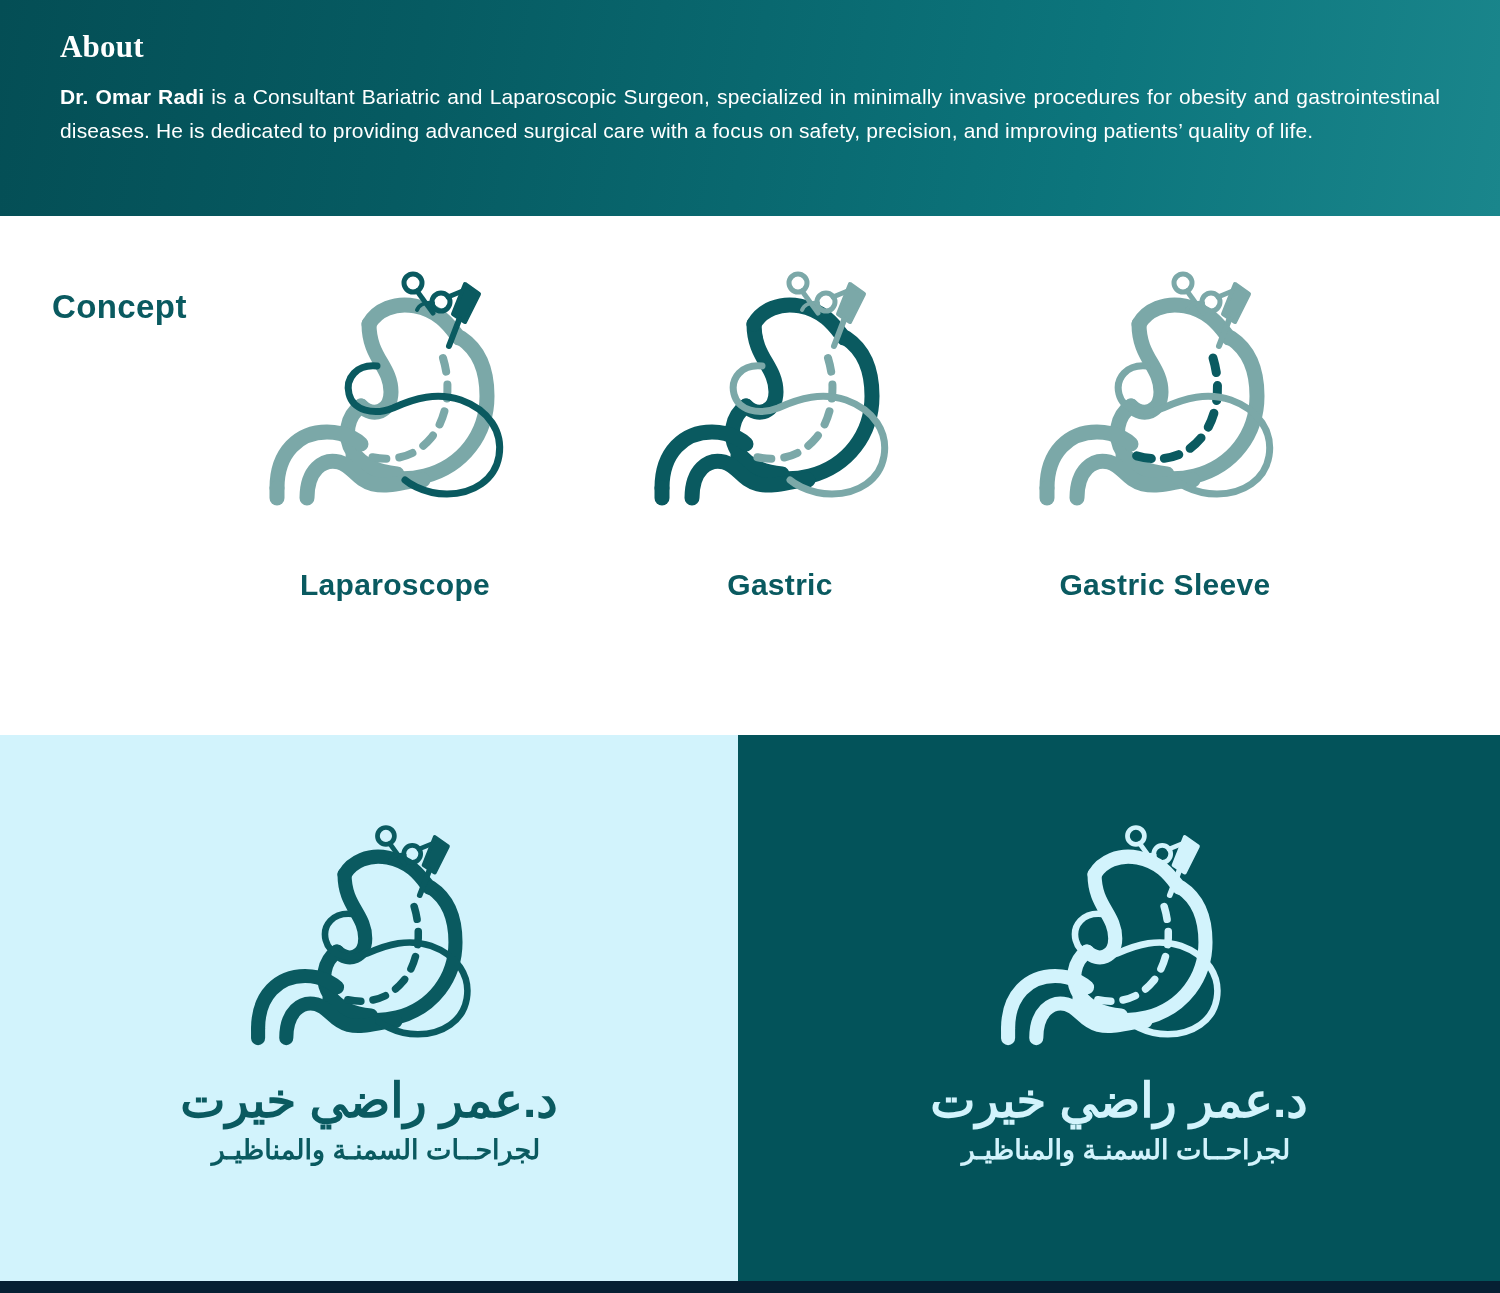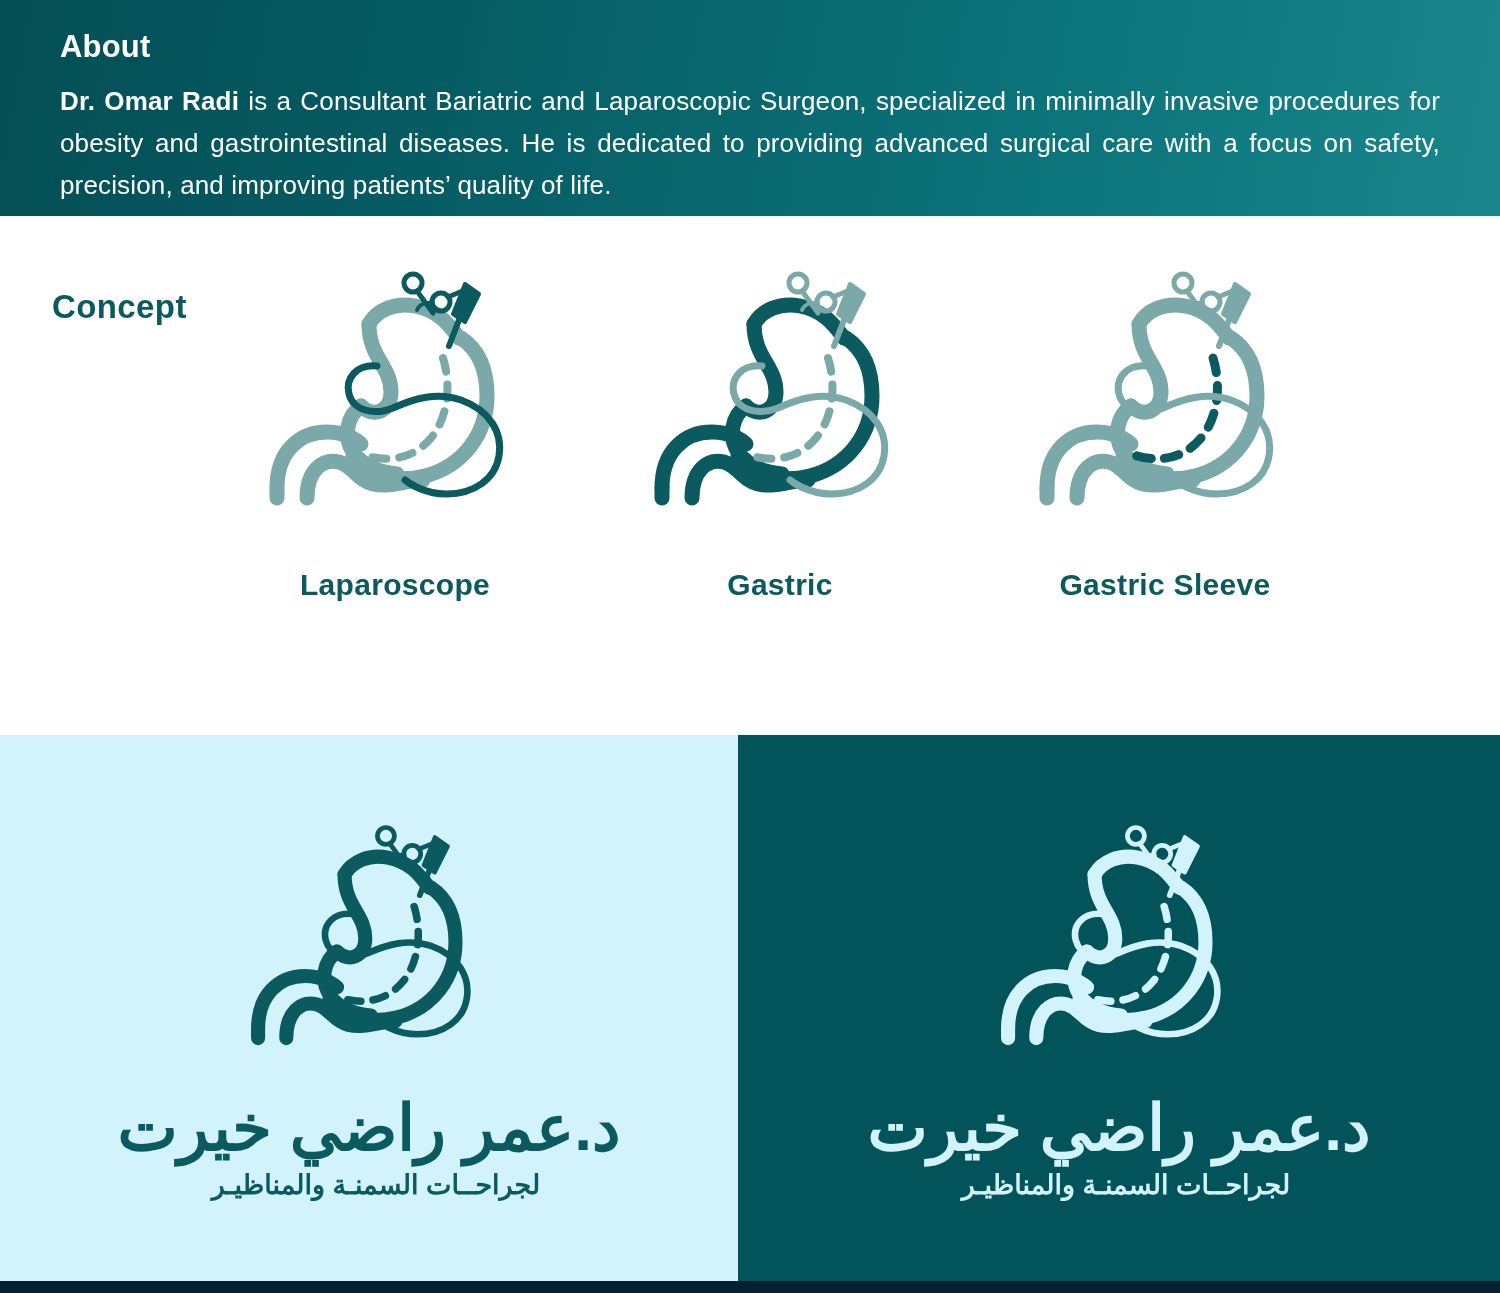--- a/index.html
+++ b/index.html
@@ -25,24 +25,25 @@
     background: linear-gradient(100deg, #044e55 0%, #065b62 28%, #0c757c 72%, #1a868c 100%);
     padding: 30px 60px 0 60px;
   }
   .about-title {
     color: #ffffff;
     font-size: 31px;
     font-weight: bold;
     letter-spacing: 0.2px;
     line-height: 1.1;
     margin-bottom: 16px;
+    font-family: Liberation Serif, serif;
   }
   .about-body {
     color: #ffffff;
-    font-size: 26px;
+    font-size: 21px;
     line-height: 1.62;
     letter-spacing: 0.15px;
     text-align: justify;
     max-width: 1380px;
     font-weight: 400;
   }
   .about-body .lead { font-weight: bold; }
 
   
   .concept-section {
@@ -96,22 +97,22 @@
     position: relative;
     display: flex;
     flex-direction: column;
     align-items: center;
     padding-top: 85px;
   }
   .panel-light { width: 738px; background: #d2f3fc; }
   .panel-dark  { width: 762px; background: #03535a; }
   .panel-art { width: 272px; height: 235px; }
   .brand-name {
-    margin-top: 38px;
-    font-size: 64px;
+    margin-top: 20px;
+    font-size: 48px;
     font-weight: bold;
     direction: rtl;
     letter-spacing: 0px;
     line-height: 1.1;
   }
   .brand-tag {
     margin-top: 6px;
     font-size: 27px;
     font-weight: bold;
     direction: rtl;

